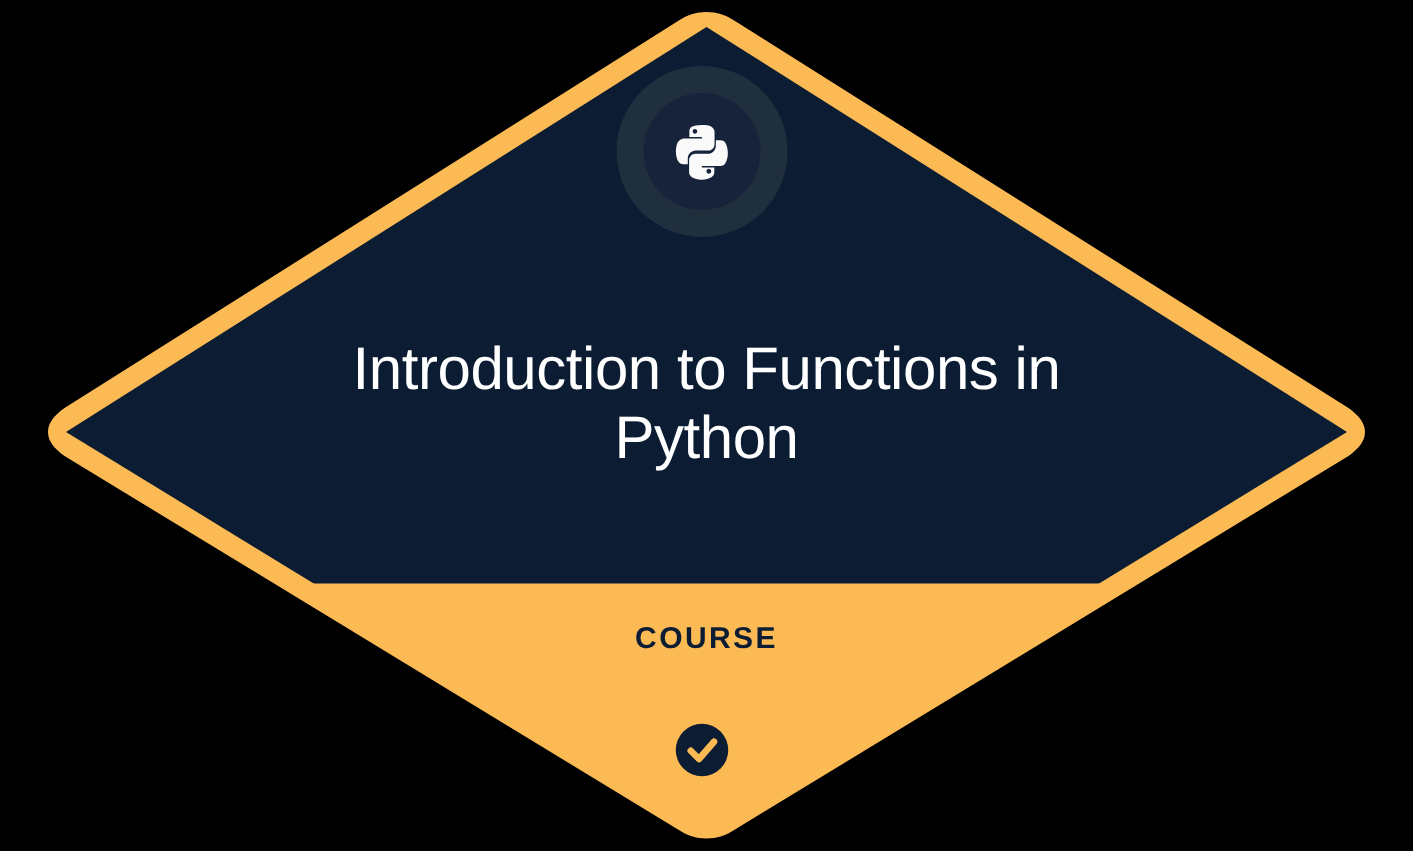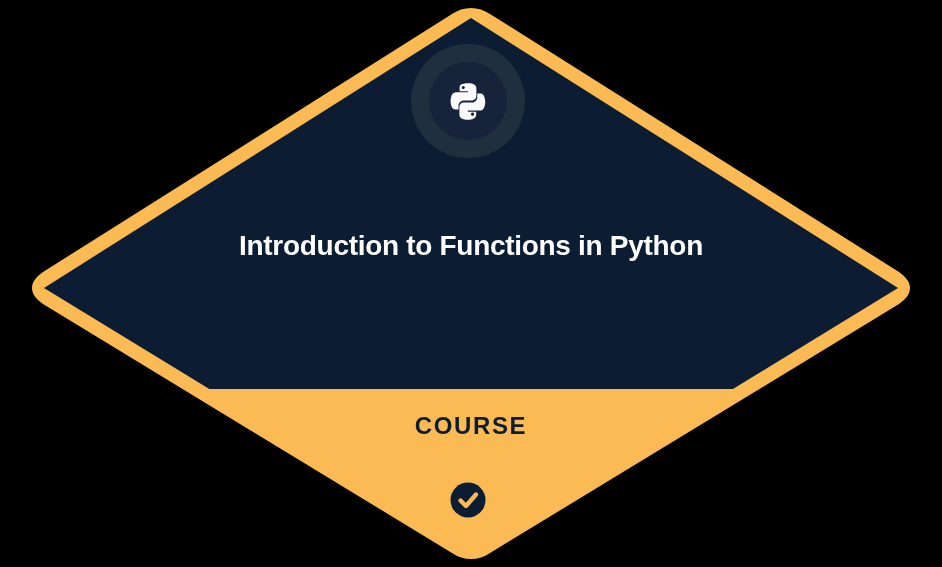--- a/index.html
+++ b/index.html
@@ -34,39 +34,39 @@
   .overlay {
     position: absolute;
     left: 0;
     width: 942px;
     text-align: center;
     pointer-events: none;
   }
 
   #course-title {
     top: 223px;
-    font-size: 28px;
+    font-size: 40px;
     line-height: 46px;
-    font-weight: bold;
+    font-weight: normal;
     color: #ffffff;
     letter-spacing: -0.3px;
     padding: 0 120px;
     width: 702px;
     box-sizing: content-box;
     left: 0;
   }
   #course-title-inner {
     display: block;
     max-width: 560px;
     margin: 0 auto;
   }
 
   #status-label {
     top: 408px;
-    font-size: 24px;
+    font-size: 20px;
     line-height: 36px;
     font-weight: bold;
     color: #0C1D33;
     letter-spacing: 1.6px;
   }
   #status-line-1, #status-line-2 {
     display: block;
   }
 </style>
 </head>

